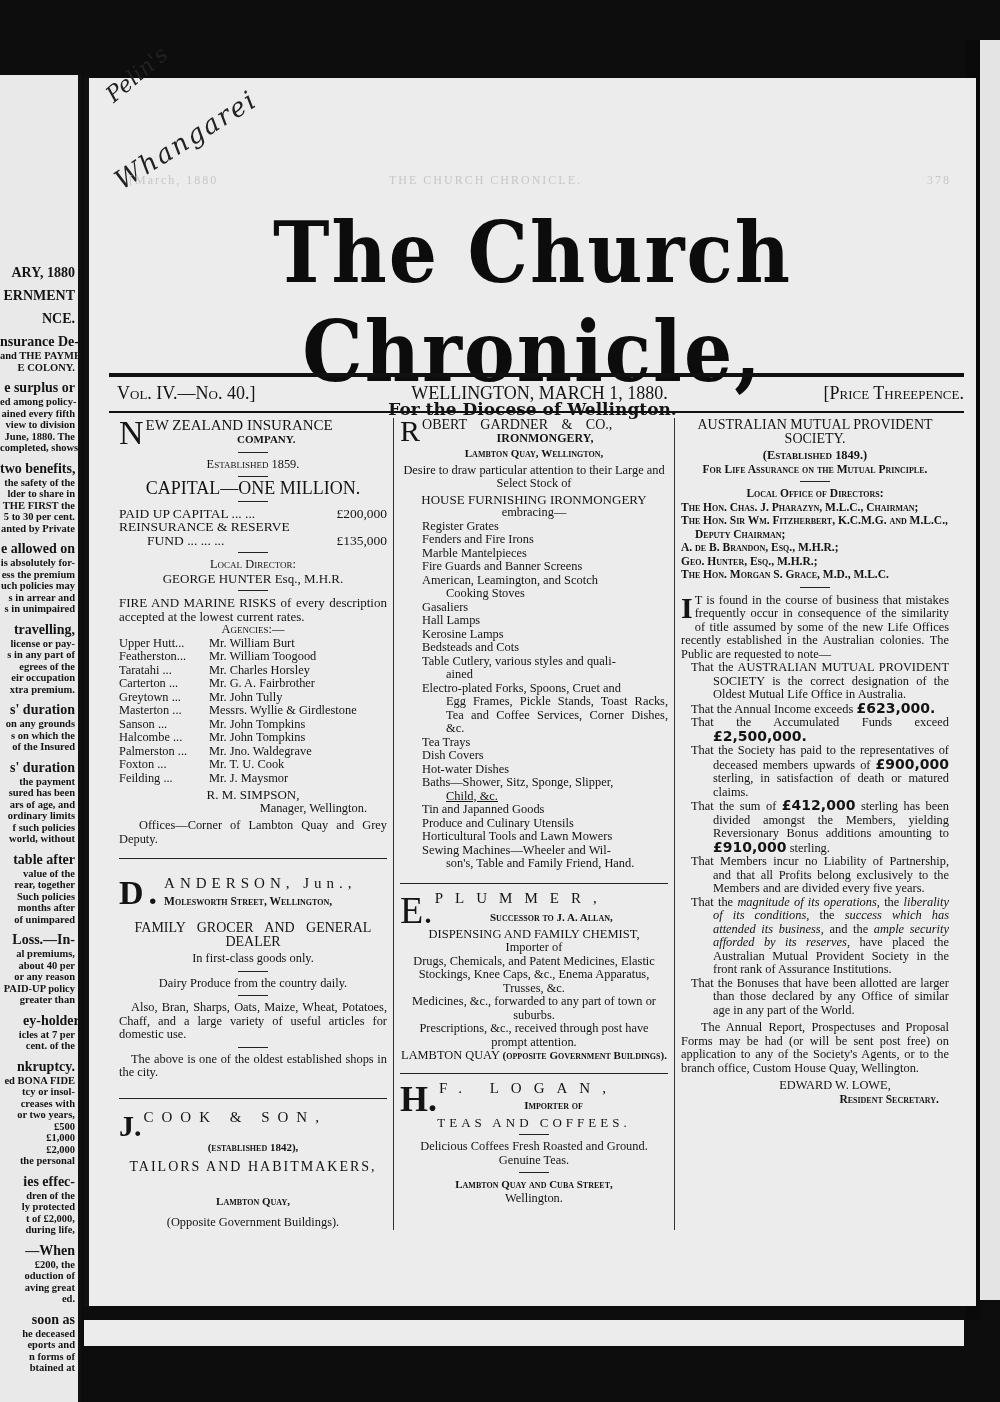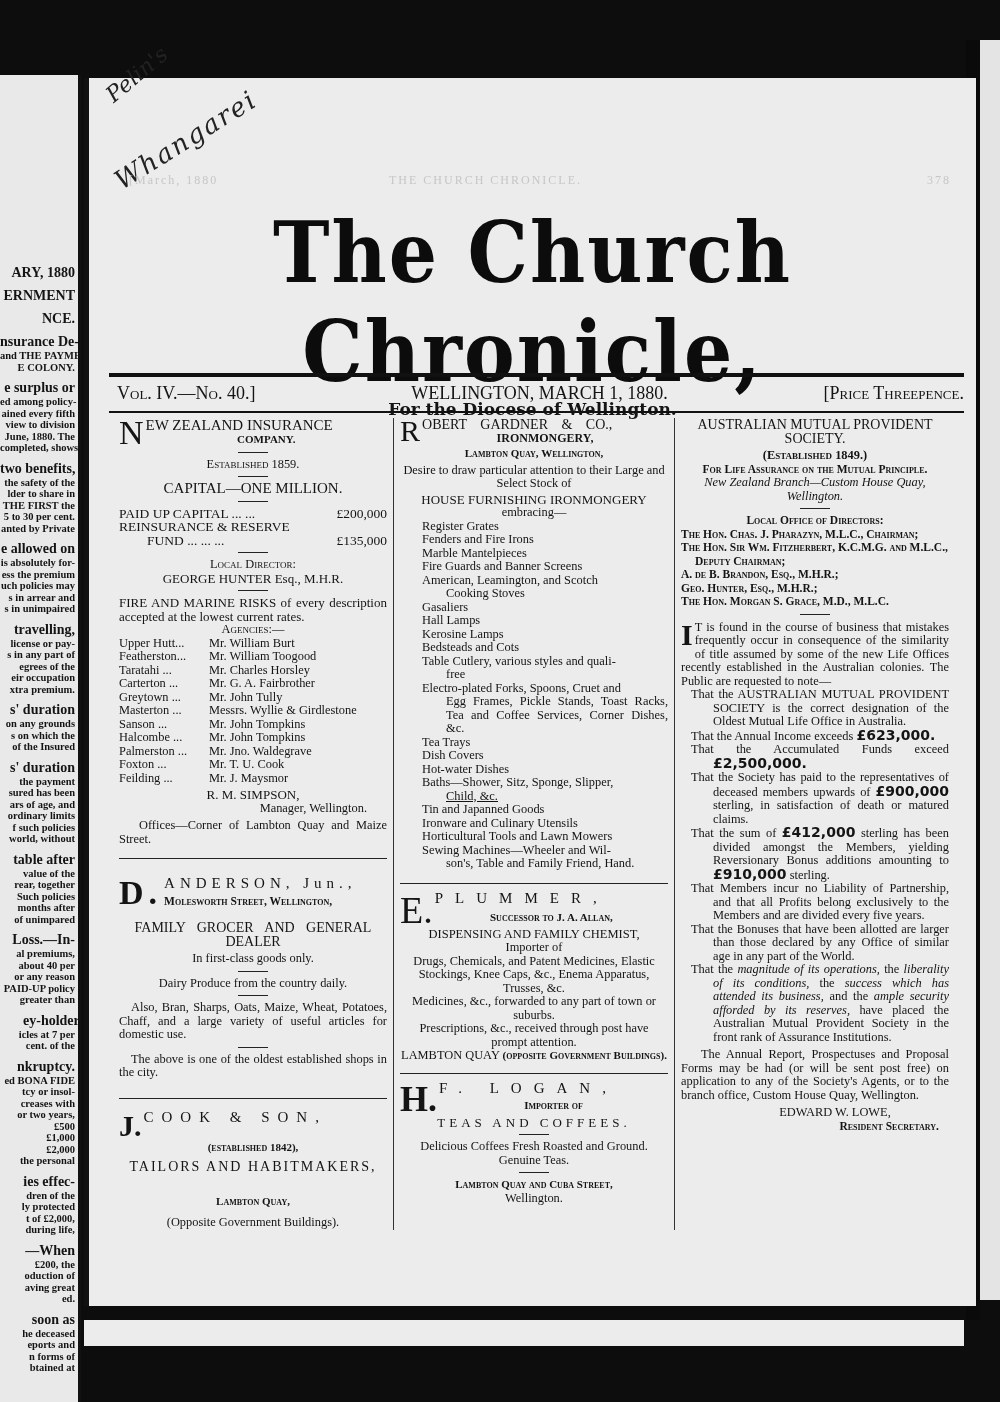--- a/index.html
+++ b/index.html
@@ -159,21 +159,21 @@
     <div class="col">
       <div>
         <div style="font-size:15px;line-height:15px;">
           <span class="dc" style="font-weight:normal;font-size:34px;line-height:30px;">N</span>
           <span>EW ZEALAND INSURANCE</span>
         </div>
         <div class="center bold" style="font-size:11px;">COMPANY.</div>
         <div class="short" style="clear:both"></div>
         <div class="center sc">Established 1859.</div>
         <div class="short"></div>
-        <div class="center" style="font-size:15px">CAPITAL—ONE MILLION.</div>
+        <div class="center" style="font-size:18px">CAPITAL—ONE MILLION.</div>
         <div class="short"></div>
         <div class="row" style="font-size:13.5px">
             <span>PAID UP CAPITAL ... ...</span>
             <span>£200,000</span>
           </div>
         <div style="font-size:13.5px">REINSURANCE &amp; RESERVE</div>
         <div class="row" style="font-size:13.5px;padding-left:28px">
             <span>FUND ... ... ...</span>
             <span>£135,000</span>
           </div>
@@ -224,21 +224,21 @@
               <span class="town">Foxton ...</span>
               <span>Mr. T. U. Cook</span>
             </div>
             <div class="ag">
               <span class="town">Feilding ...</span>
               <span>Mr. J. Maysmor</span>
             </div>
           </div>
         <div class="center" style="font-size:13px;margin-top:3px">R. M. SIMPSON,</div>
         <div class="right" style="padding-right:20px">Manager, Wellington.</div>
-        <div class="just" style="text-indent:20px;margin-top:4px">Offices—Corner of Lambton Quay and Maize Street.</div>
+        <div class="just" style="text-indent:20px;margin-top:4px">Offices—Corner of Lambton Quay and Grey Deputy.</div>
       </div>
       <div class="sep" style="margin-top:12px"></div>
 
       <div style="margin-top:18px">
         <div style="font-size:15px;letter-spacing:5px;overflow:hidden">
           <span class="dc" style="font-size:34px;line-height:32px">D.</span>
           <span>ANDERSON, Jun.,</span>
           <div class="sc bold" style="font-size:11.5px;letter-spacing:0;margin-top:4px">Molesworth Street, Wellington,</div>
         </div>
         <div class="center" style="font-size:14px;margin-top:12px;word-spacing:8px">FAMILY GROCER AND GENERAL DEALER</div>
@@ -280,30 +280,30 @@
             <div style="text-align: justify;">Fenders and Fire Irons</div>
             <div style="text-align: justify;">Marble Mantelpieces</div>
             <div style="text-align: justify;">Fire Guards and Banner Screens</div>
             <div style="text-align: justify;">American, Leamington, and Scotch</div>
             <div class="cont" style="text-align: justify;">Cooking Stoves</div>
             <div style="text-align: justify;">Gasaliers</div>
             <div style="text-align: justify;">Hall Lamps</div>
             <div style="text-align: justify;">Kerosine Lamps</div>
             <div style="text-align: justify;">Bedsteads and Cots</div>
             <div style="text-align: justify;">Table Cutlery, various styles and quali-</div>
-            <div class="cont" style="text-align: justify;">free</div>
+            <div class="cont" style="text-align: justify;">ained</div>
             <div style="text-align: justify;">Electro-plated Forks, Spoons, Cruet and</div>
             <div class="cont" style="text-align: justify;">Egg Frames, Pickle Stands, Toast Racks, Tea and Coffee Services, Corner Dishes, &amp;c.</div>
             <div style="text-align: justify;">Tea Trays</div>
             <div style="text-align: justify;">Dish Covers</div>
             <div style="text-align: justify;">Hot-water Dishes</div>
             <div style="text-align: justify;">Baths—Shower, Sitz, Sponge, Slipper,</div>
             <div class="cont" style="text-align: justify; text-decoration: underline;">Child, &amp;c.</div>
             <div style="text-align: justify;">Tin and Japanned Goods</div>
-            <div style="text-align: justify;">Ironware and Culinary Utensils</div>
+            <div style="text-align: justify;">Produce and Culinary Utensils</div>
             <div style="text-align: justify;">Horticultural Tools and Lawn Mowers</div>
             <div style="text-align: justify;">Sewing Machines—Wheeler and Wil-</div>
             <div class="cont" style="text-align: justify;">son's, Table and Family Friend, Hand.</div>
           </div>
       </div>
       <div class="sep" style="margin-top:12px"></div>
 
       <div>
         <div style="font-size:15px;letter-spacing:12px;overflow:hidden">
           <span class="dc" style="font-size:38px;line-height:36px;font-weight:normal;letter-spacing:0">E.</span>
@@ -333,53 +333,52 @@
         <div class="center sc bold" style="font-size:11px">Lambton Quay and Cuba Street,</div>
         <div class="center">Wellington.</div>
       </div>
     </div>
 
     <div class="col">
       <div>
         <div class="center" style="font-size:14px">AUSTRALIAN MUTUAL PROVIDENT SOCIETY.</div>
         <div class="center sc bold" style="margin-top:4px">(Established 1849.)</div>
         <div class="center sc bold" style="font-size:11.5px">For Life Assurance on the Mutual Principle.</div>
-        <div class="center it">New Zealand Branch—Custom House Quay, Wellington.</div>
         <div class="short"></div>
         <div class="center sc bold" style="font-size:11.5px">Local Office of Directors:</div>
         <div id="directors" class="sc bold" style="font-size:11.5px">
             <div style="padding-left: 14px; text-indent: -14px;">The Hon. Chas. J. Pharazyn, M.L.C., Chairman;</div>
             <div style="padding-left: 14px; text-indent: -14px;">The Hon. Sir Wm. Fitzherbert, K.C.M.G. and M.L.C., Deputy Chairman;</div>
             <div style="padding-left: 14px; text-indent: -14px;">A. de B. Brandon, Esq., M.H.R.;</div>
             <div style="padding-left: 14px; text-indent: -14px;">Geo. Hunter, Esq., M.H.R.;</div>
             <div style="padding-left: 14px; text-indent: -14px;">The Hon. Morgan S. Grace, M.D., M.L.C.</div>
           </div>
         <div class="short"></div>
         <div class="just" style="margin-top:6px">
           <span class="dc" style="font-size:30px;line-height:28px">I</span>
           <span>T is found in the course of business that mistakes frequently occur in consequence of the similarity of title assumed by some of the new Life Offices recently established in the Australian colonies. The Public are requested to note—</span>
         </div>
         <div class="that">That the AUSTRALIAN MUTUAL PROVIDENT SOCIETY is the correct designation of the Oldest Mutual Life Office in Australia.</div>
         <div class="that"><span>That the Annual Income exceeds</span> <span class="money">£623,000.</span></div>
         <div class="that"><span>That the Accumulated Funds exceed</span> <span class="money">£2,500,000.</span></div>
         <div class="that"><span>That the Society has paid to the representatives of deceased members upwards of</span> <span class="money">£900,000</span> <span>sterling, in satisfaction of death or matured claims.</span></div>
         <div class="that"><span>That the sum of</span> <span class="money">£412,000</span> <span>sterling has been divided amongst the Members, yielding Reversionary Bonus additions amounting to</span> <span class="money">£910,000</span> <span>sterling.</span></div>
         <div class="that">That Members incur no Liability of Partnership, and that all Profits belong exclusively to the Members and are divided every five years.</div>
-        <div class="that">That the Bonuses that have been allotted are larger than those declared by any Office of similar age in any part of the World.</div>
         <div class="that">
           <span>That the</span>
           <span class="it">magnitude of its operations,</span>
           <span>the</span>
           <span class="it">liberality of its conditions,</span>
           <span>the</span>
           <span class="it">success which has attended its business,</span>
           <span>and the</span>
           <span class="it">ample security afforded by its reserves,</span>
           <span>have placed the Australian Mutual Provident Society in the front rank of Assurance Institutions.</span>
         </div>
+        <div class="that">That the Bonuses that have been allotted are larger than those declared by any Office of similar age in any part of the World.</div>
         <div class="just" style="text-indent:20px;margin-top:4px">The Annual Report, Prospectuses and Proposal Forms may be had (or will be sent post free) on application to any of the Society's Agents, or to the branch office, Custom House Quay, Wellington.</div>
         <div class="center" style="margin-top:4px;padding-left:40px">EDWARD W. LOWE,</div>
         <div class="right sc bold" style="font-size:11.5px;padding-right:10px">Resident Secretary.</div>
       </div>
     </div>
   </div>
 </div>
 
 <div class="bottom-strip"></div>
 

